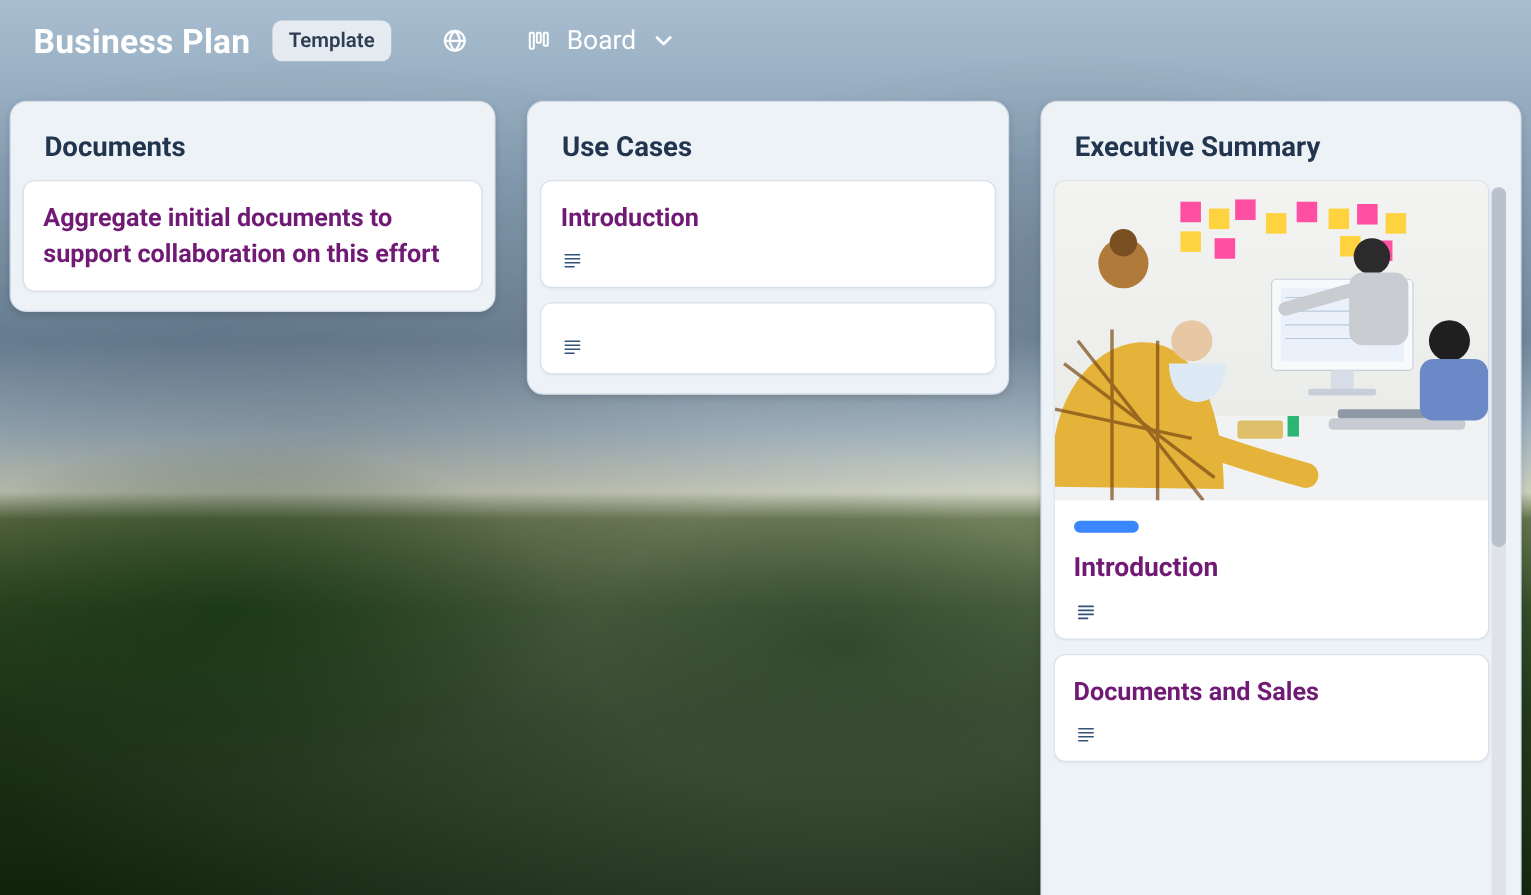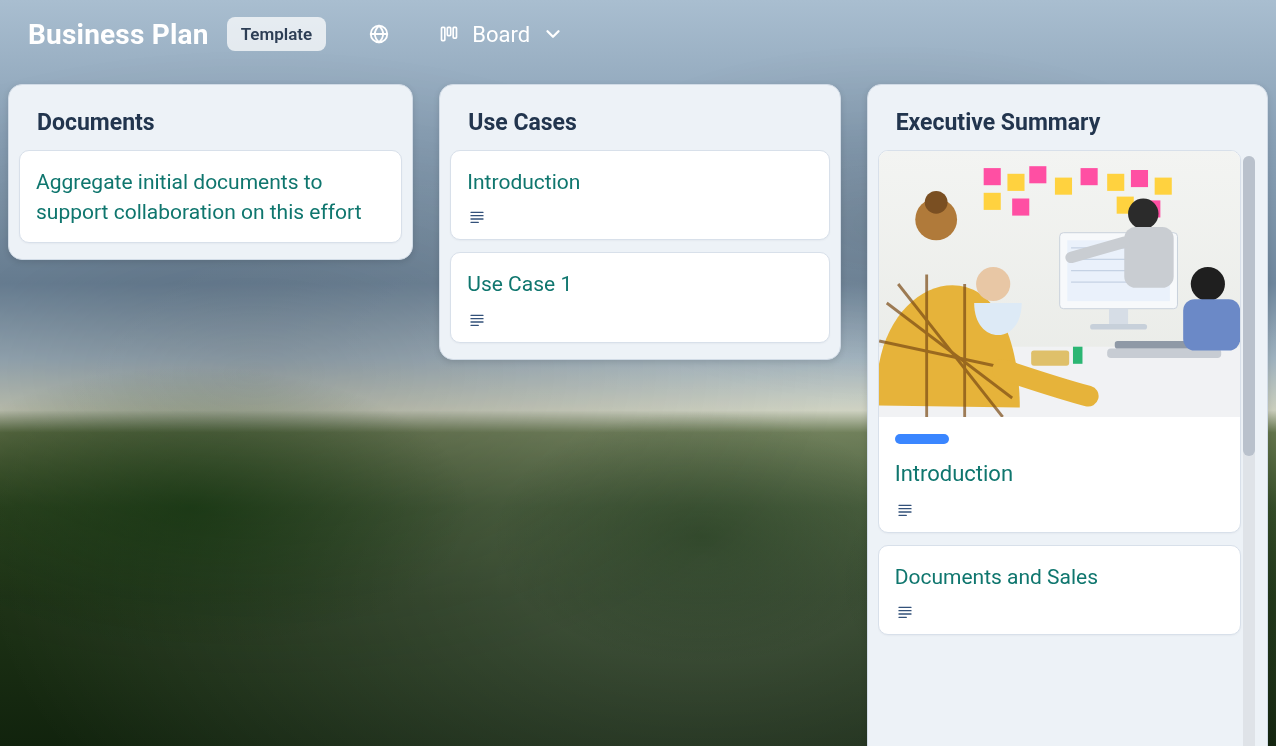--- a/index.html
+++ b/index.html
@@ -98,23 +98,23 @@
     background: #ffffff;
     border: 1px solid #d8e0ea;
     border-radius: 10px;
     padding: 16px 16px 14px 16px;
     color: #253b58;
     box-shadow: 0 1px 2px rgba(16,24,40,0.04);
     cursor: pointer;
   }
   .card-title {
     font-size: 21px;
-    font-weight: 400;
+    font-weight: 700;
     line-height: 1.45;
-    color: #0f766e;
+    color: #701a75;
   }
   .card-desc-icon {
     margin-top: 12px;
     color: #2d4160;
   }
   .card.long-title .card-title { font-size: 21px; }
 
   .image-card {
     padding: 0 0 14px 0;
     overflow: hidden;
@@ -210,21 +210,20 @@
         <div class="card-desc-icon">
           <svg width="20" height="16" viewBox="0 0 24 24" fill="none" stroke="#33517a" stroke-width="2" stroke-linecap="round">
               <line x1="3" y1="5" x2="21" y2="5"></line>
               <line x1="3" y1="10" x2="21" y2="10"></line>
               <line x1="3" y1="15" x2="21" y2="15"></line>
               <line x1="3" y1="20" x2="14" y2="20"></line>
             </svg>
         </div>
       </div>
       <div class="card">
-        <div class="card-title">Use Case 1</div>
         <div class="card-desc-icon">
           <svg width="20" height="16" viewBox="0 0 24 24" fill="none" stroke="#33517a" stroke-width="2" stroke-linecap="round">
               <line x1="3" y1="5" x2="21" y2="5"></line>
               <line x1="3" y1="10" x2="21" y2="10"></line>
               <line x1="3" y1="15" x2="21" y2="15"></line>
               <line x1="3" y1="20" x2="14" y2="20"></line>
             </svg>
         </div>
       </div>
     </div>

